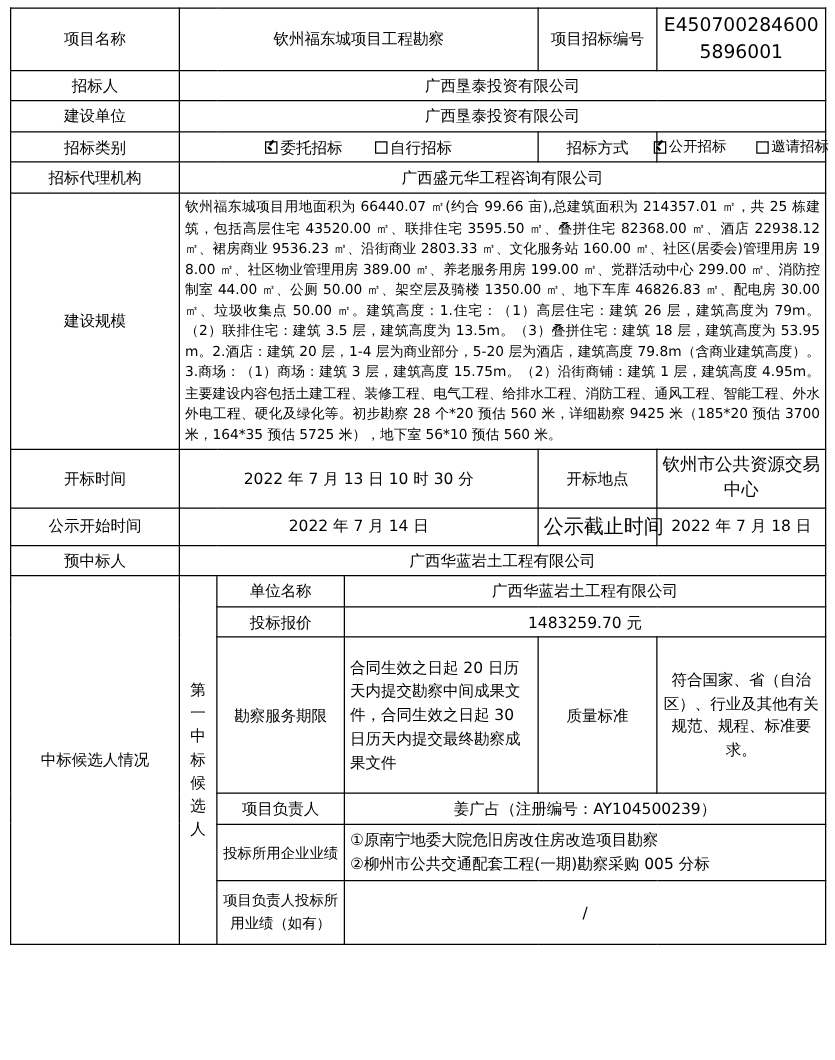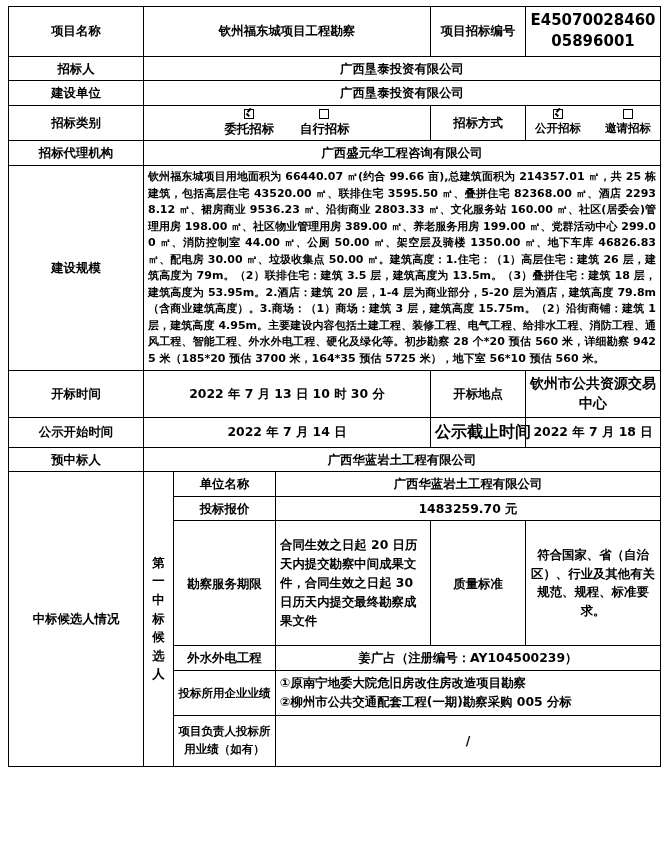--- a/index.html
+++ b/index.html
@@ -12,21 +12,20 @@
     height: 848px;
     font-family: "DejaVu Sans", "Liberation Sans", sans-serif;
     color: #000000;
     overflow: hidden;
   }
   .sheet {
     width: 668px;
     height: 848px;
     box-sizing: border-box;
     padding: 6px 8px 6px 8px;
-    font-weight: bold;
   }
   table.doc {
     width: 652px;
     border-collapse: collapse;
     table-layout: fixed;
     font-size: 12.4px;
     line-height: 1.42;
   }
   table.doc td {
     border: 1px solid #000000;
@@ -50,21 +49,21 @@
   }
 
   
   .cbrow {
     display: flex;
     align-items: center;
     justify-content: center;
     gap: 26px;
     white-space: nowrap;
   }
-  .cbitem { display: inline-flex; align-items: center; gap: 1px; flex-direction: column; }
+  .cbitem { display: inline-flex; align-items: center; gap: 1px; }
   .cbox {
     display: inline-block;
     width: 10px;
     height: 10px;
     border: 1px solid #000;
     box-sizing: border-box;
     position: relative;
     margin-right: 1px;
   }
   .cbox.checked::after {
@@ -198,21 +197,21 @@
     </tr>
 
     <tr>
       <td class="ctr vmid">勘察服务期限</td>
       <td class="lft vtop srv" style="height:118px;">合同生效之日起 20 日历天内提交勘察中间成果文件，合同生效之日起 30 日历天内提交最终勘察成果文件</td>
       <td class="ctr vmid">质量标准</td>
       <td class="ctr vmid" style="line-height:1.5;">符合国家、省（自治区）、行业及其他有关规范、规程、标准要求。</td>
     </tr>
 
     <tr>
-      <td class="ctr">外水外电工程</td>
+      <td class="ctr">项目负责人</td>
       <td class="ctr" colspan="3">姜广占（注册编号：AY104500239）</td>
     </tr>
 
     <tr>
       <td class="ctr vmid" style="font-size:11.5px;">投标所用企业业绩</td>
       <td class="lft perf" colspan="3">
         <div>①原南宁地委大院危旧房改住房改造项目勘察</div>
         <div>②柳州市公共交通配套工程(一期)勘察采购 005 分标</div>
       </td>
     </tr>

